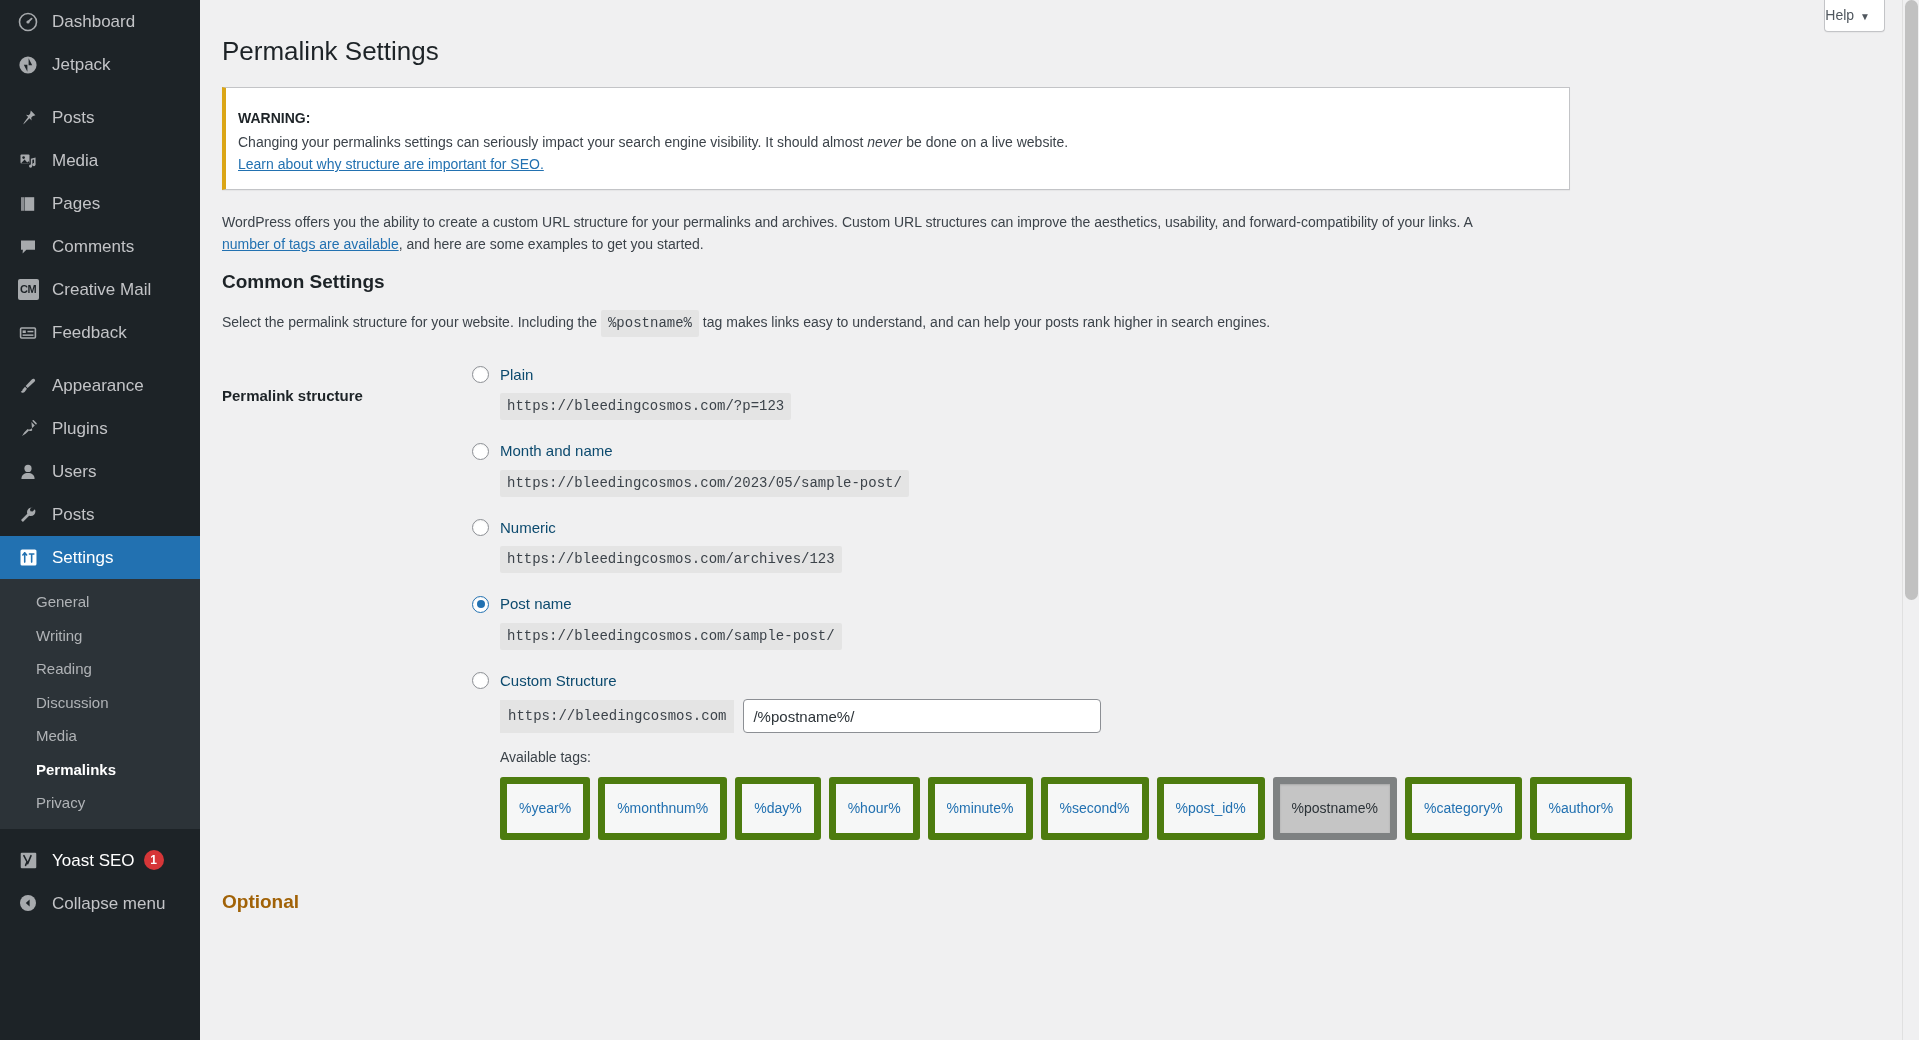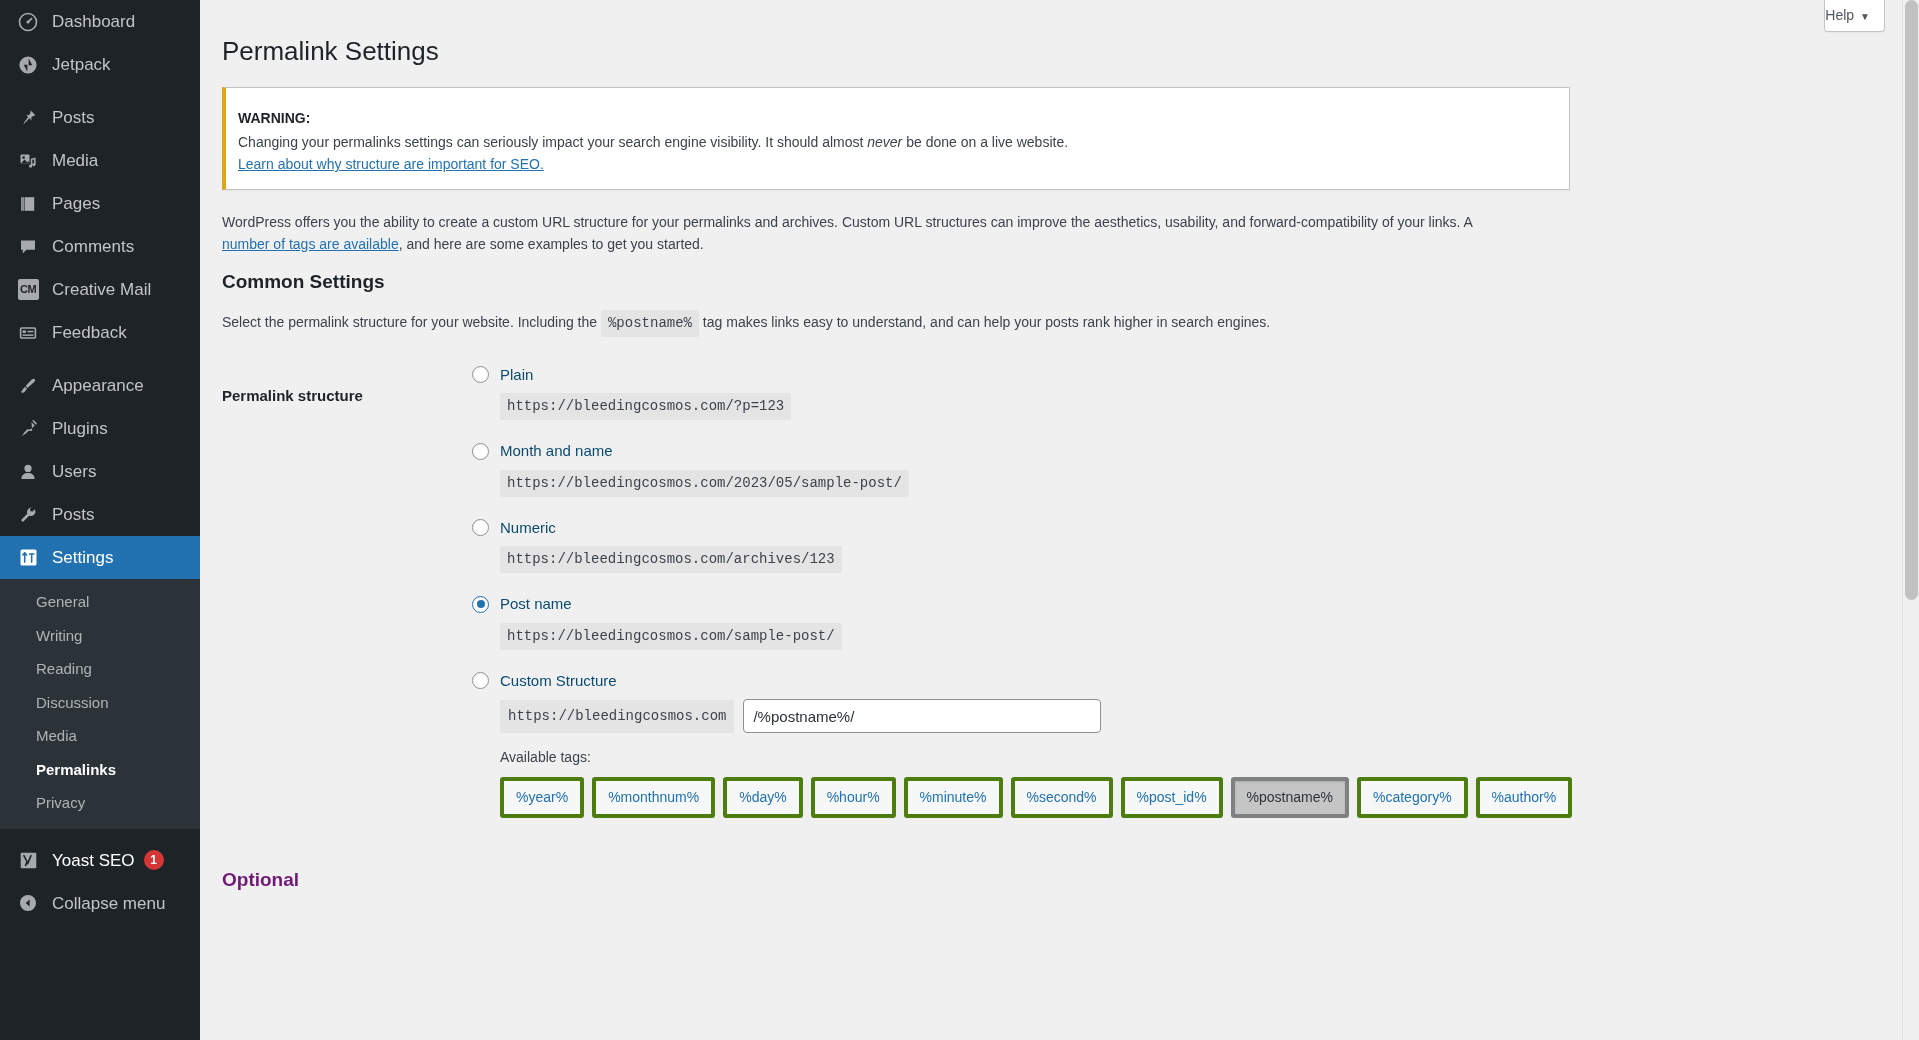--- a/index.html
+++ b/index.html
@@ -238,41 +238,41 @@
     font-family: "Liberation Sans", sans-serif;
     font-size: 15px;
     color: #2c3338;
     padding: 16px 9px;
     box-shadow: 0 0 0 transparent;
   }
 
   .avail-label { padding-left: 28px; font-size: 14px; color: #3c434a; margin-bottom: 12px; }
   .tag-list { padding-left: 28px; display: flex; flex-wrap: wrap; gap: 8px; }
   .tag-btn {
-    border: 4px solid #4d7c0f;
+    border: 7px solid #4d7c0f;
     color: #2271b1;
     background: #f6f7f7;
     border-radius: 3px;
     font-size: 14px;
-    padding: 6px 12px;
+    padding: 14px 12px;
     cursor: pointer;
     line-height: 1.45;
     white-space: nowrap;
   }
   .tag-btn.active {
     background: #c5c5c5;
     border-color: #7e8182;
     color: #2c3338;
     box-shadow: inset 0 1px 2px rgba(0,0,0,0.15);
   }
 
   h2.optional-title {
     font-size: 19px;
     font-weight: 600;
-    color: #701a75;
+    color: #a16207;
     margin: 44px 0 0 0;
     line-height: 1.4;
   }
 
   
   #page-scrollbar {
     position: absolute;
     top: 0; right: 0;
     width: 17px; height: 1040px;
     background: #f0f0f1;

